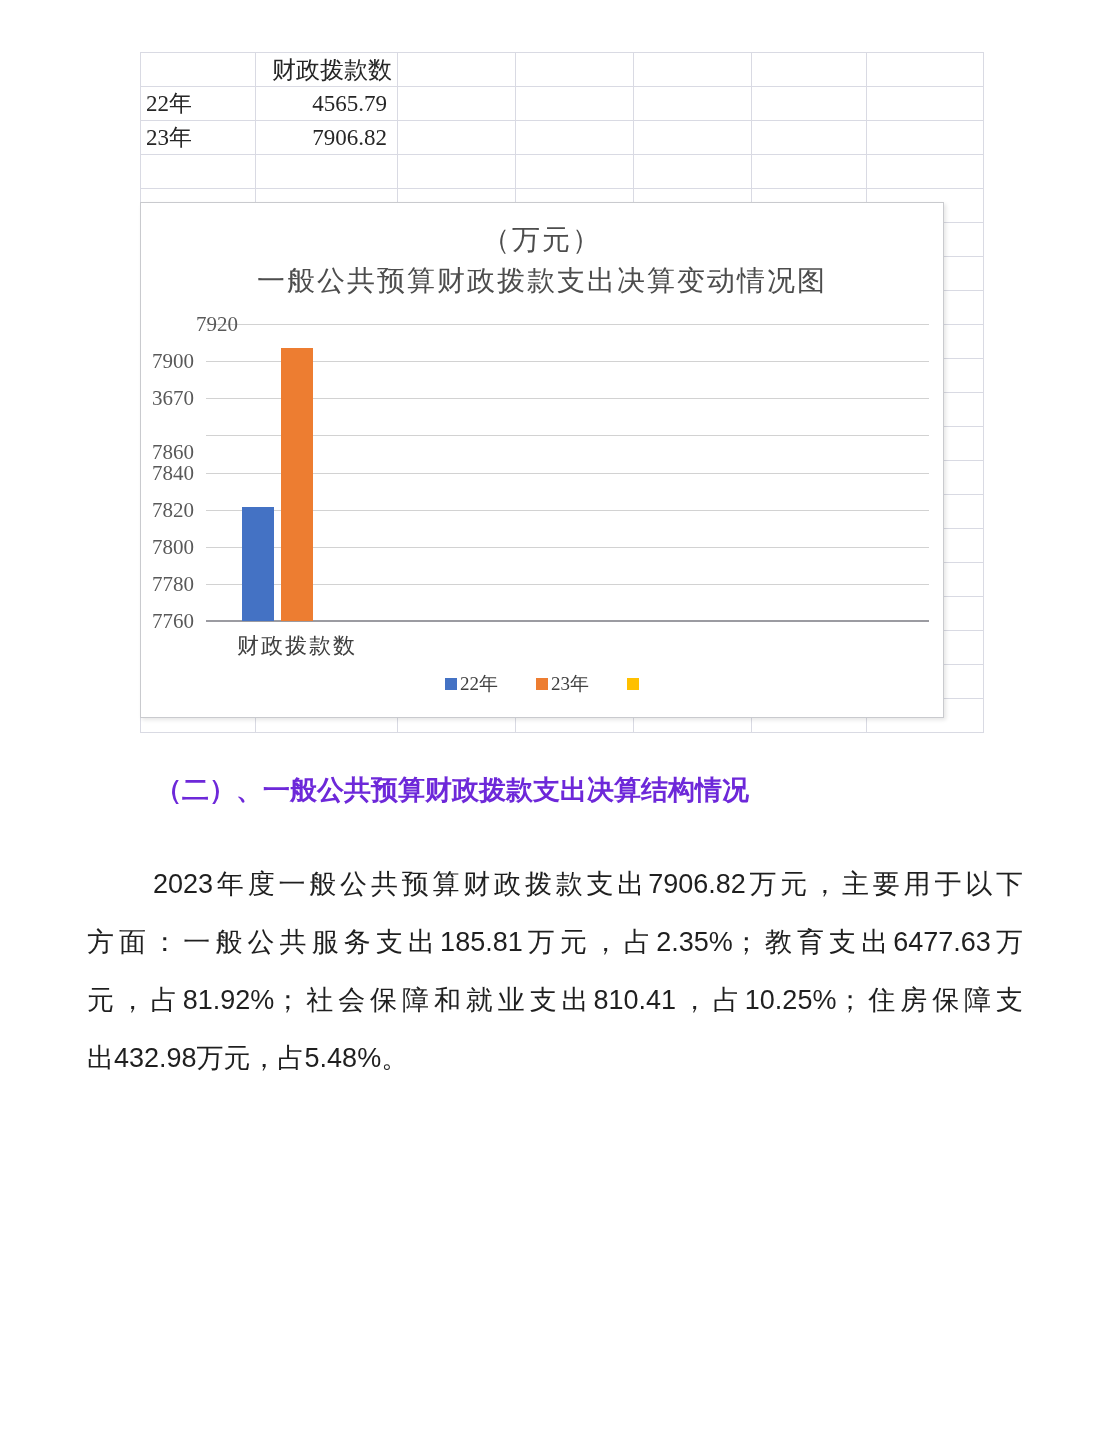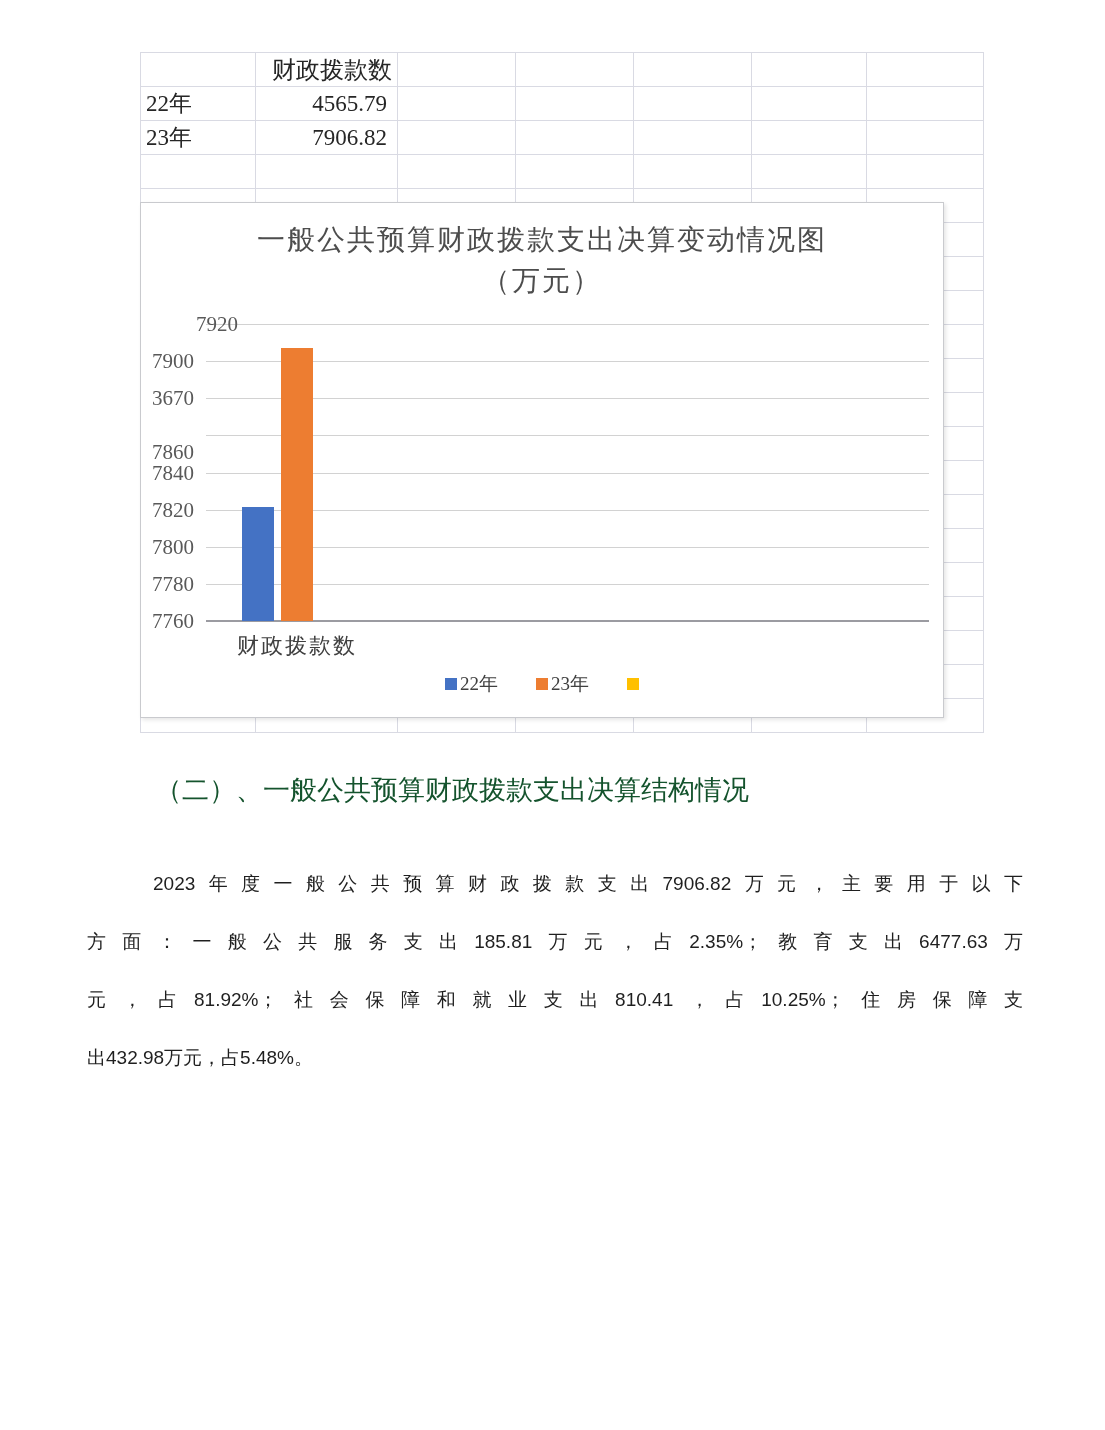--- a/index.html
+++ b/index.html
@@ -55,26 +55,26 @@
     position:absolute; left:0; top:470px; width:100%; height:22px;
     display:flex; justify-content:center; align-items:center; gap:38px;
   }
   .legend-item { display:flex; align-items:center; gap:3px; }
   .swatch { width:12px; height:12px; display:inline-block; }
   .legend-label { font-size:19px; color:#404040; }
 
   
   .heading {
     position:absolute; left:155px; top:770px; width:880px; height:40px;
-    line-height:40px; font-size:27px; font-weight:400; color:#14532d;
+    line-height:40px; font-size:27px; font-weight:700; color:#6d28d9;
     white-space:nowrap;
   }
   .para { position:absolute; left:87px; top:855px; width:936px; color:#1f1f1f; }
   .pline {
-    height:58px; line-height:58px; font-size:19px;
+    height:58px; line-height:58px; font-size:27px;
     text-align:justify; text-align-last:justify; white-space:nowrap;
   }
   .pline.first { padding-left:66px; }
   .pline.last  { text-align-last:left; }
 </style>
 </head>
 <body>
 
 <div class="page">
 
@@ -89,22 +89,22 @@
       <div class="vline" style="left: 257px;"></div>
       <div class="vline" style="left: 375px;"></div>
       <div class="vline" style="left: 493px;"></div>
       <div class="vline" style="left: 611px;"></div>
       <div class="vline" style="left: 726px;"></div>
       <div class="vline" style="left: 843px;"></div>
     </div>
 
   <div class="chart">
     <div class="chart-title">
+      <div>（万元）</div>
       <div>一般公共预算财政拨款支出决算变动情况图</div>
-      <div>（万元）</div>
     </div>
     <div class="plot">
         <div class="gridline" style="top: 0px;"></div>
         <div class="ylabel" style="top: -12px; margin-left: 44px;">7920</div>
         <div class="gridline" style="top: 37.125px;"></div>
         <div class="ylabel" style="top: 25.125px;">7900</div>
         <div class="gridline" style="top: 74.25px;"></div>
         <div class="ylabel" style="top: 62.25px;">3670</div>
         <div class="gridline" style="top: 111.375px;"></div>
         <div class="ylabel" style="top: 116px;">7860</div>

